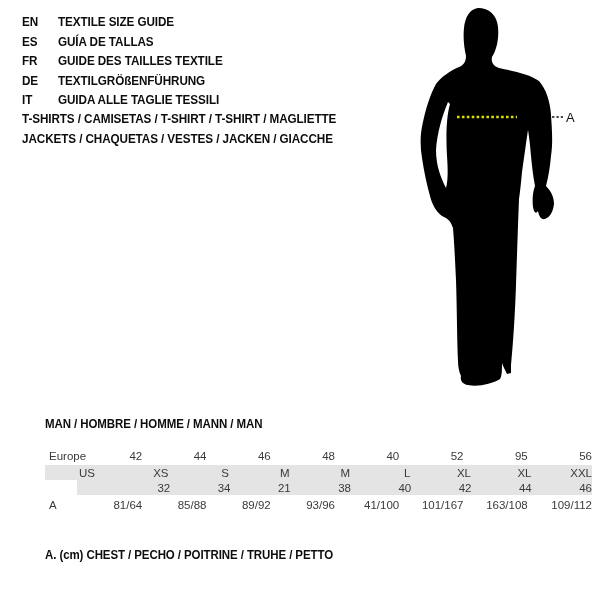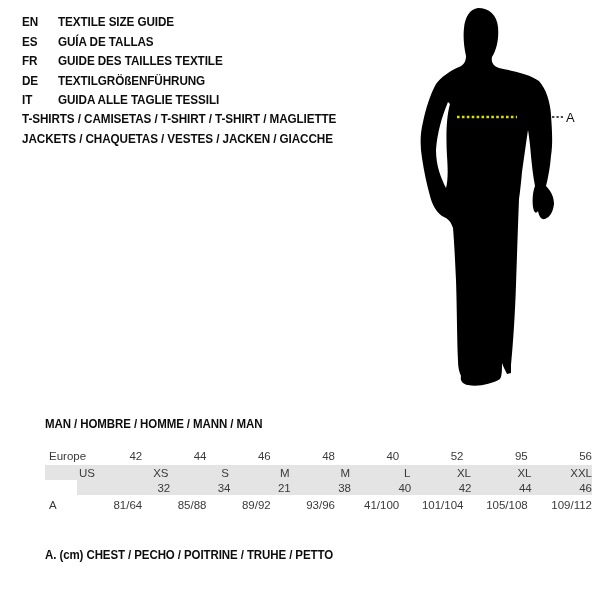--- a/index.html
+++ b/index.html
@@ -183,19 +183,19 @@
     <span class="cell">46</span>
   </div>
 
   <div class="trow r-a">
     <span class="rlabel">A</span>
     <span class="cell">81/64</span>
     <span class="cell">85/88</span>
     <span class="cell">89/92</span>
     <span class="cell">93/96</span>
     <span class="cell">41/100</span>
-    <span class="cell">101/104</span>
-    <span class="cell">105/108</span>
+    <span class="cell">101/167</span>
+    <span class="cell">163/108</span>
     <span class="cell">109/112</span>
   </div>
 </div>
 
 <div class="note">A. (cm) CHEST / PECHO / POITRINE / TRUHE / PETTO</div>
 
 </body></html>

